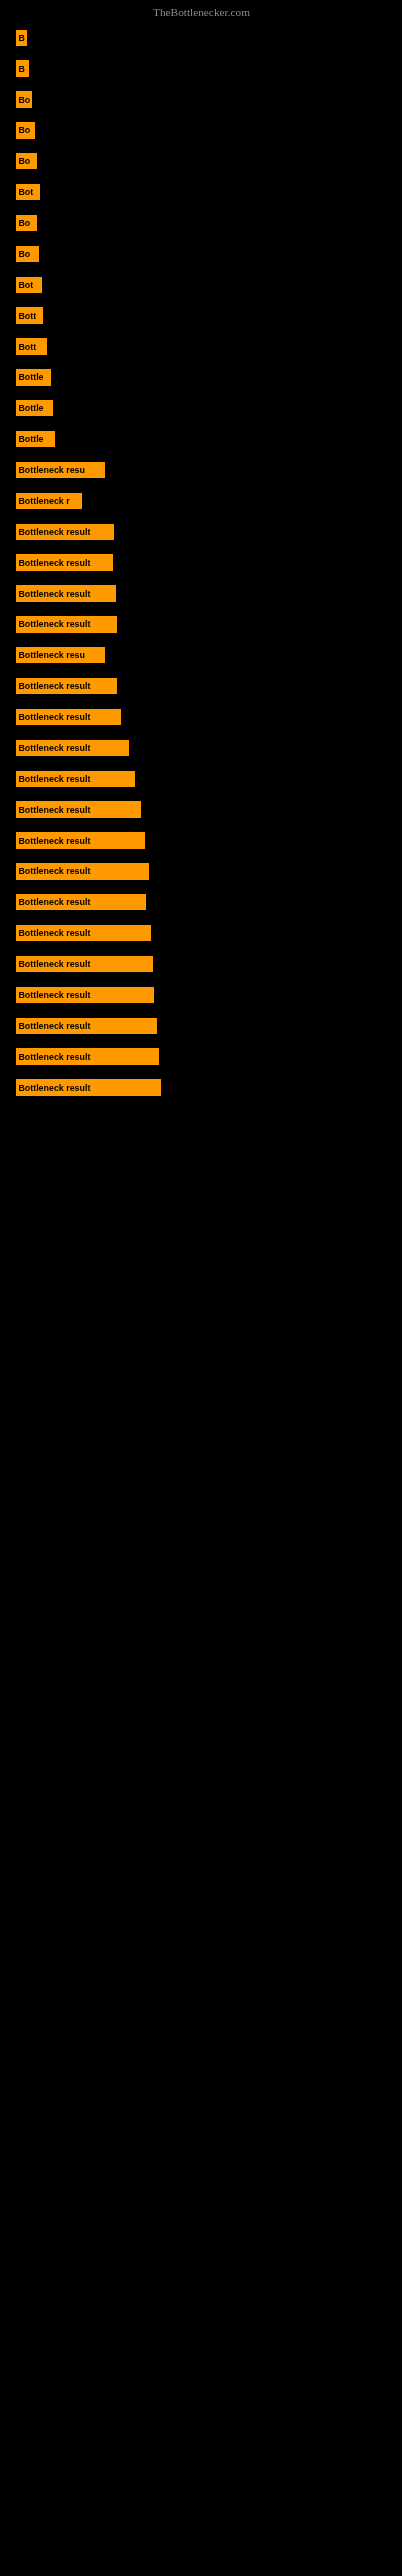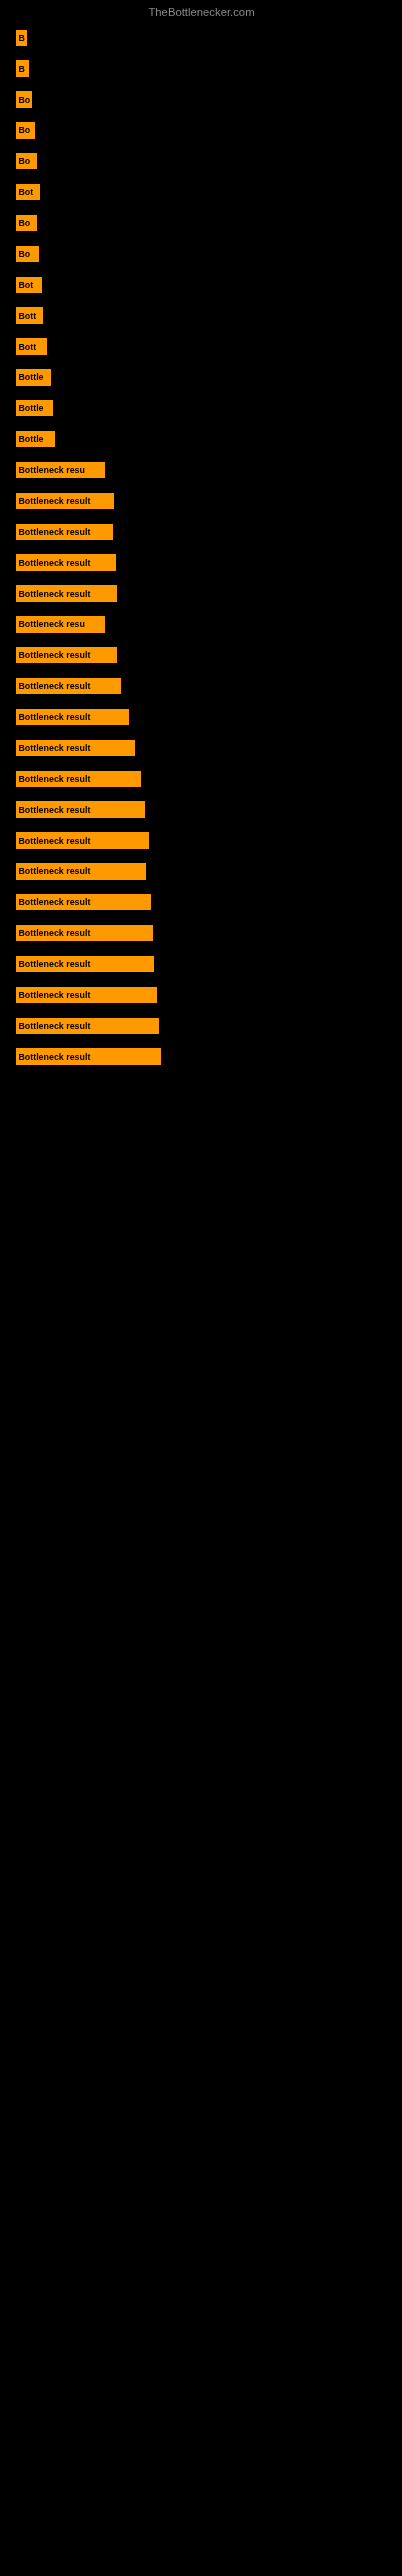--- a/index.html
+++ b/index.html
@@ -12,20 +12,21 @@
       width: 403px;
       min-height: 2576px;
       font-family: Arial, sans-serif;
       position: relative;
     }
     .site-title {
       color: #888;
       font-size: 11.3px;
       text-align: center;
       padding: 6.4px 0 3.2px 0;
+      font-family: Liberation Serif, serif;
     }
     .bars-container {
       padding: 8px 16px;
       display: flex;
       flex-direction: column;
       gap: 0px;
     }
     .bar-row {
       display: flex;
       align-items: center;
@@ -88,20 +89,23 @@
     <div class="bar-row">
       <span class="bar-label" style="width: 37px; min-width: 37px; max-width: 37px;">Bottle</span>
     </div>
     <div class="bar-row">
       <span class="bar-label" style="width: 39px; min-width: 39px; max-width: 39px;">Bottle</span>
     </div>
     <div class="bar-row">
       <span class="bar-label" style="width: 89px; min-width: 89px; max-width: 89px;">Bottleneck resu</span>
     </div>
     <div class="bar-row">
+      <span class="bar-label" style="width: 66px; min-width: 66px; max-width: 66px;">Bottleneck r</span>
+    </div>
+    <div class="bar-row">
       <span class="bar-label" style="width: 98px; min-width: 98px; max-width: 98px;">Bottleneck result</span>
     </div>
     <div class="bar-row">
       <span class="bar-label" style="width: 97px; min-width: 97px; max-width: 97px;">Bottleneck result</span>
     </div>
     <div class="bar-row">
       <span class="bar-label" style="width: 100px; min-width: 100px; max-width: 100px;">Bottleneck result</span>
     </div>
     <div class="bar-row">
       <span class="bar-label" style="width: 101px; min-width: 101px; max-width: 101px;">Bottleneck result</span>

